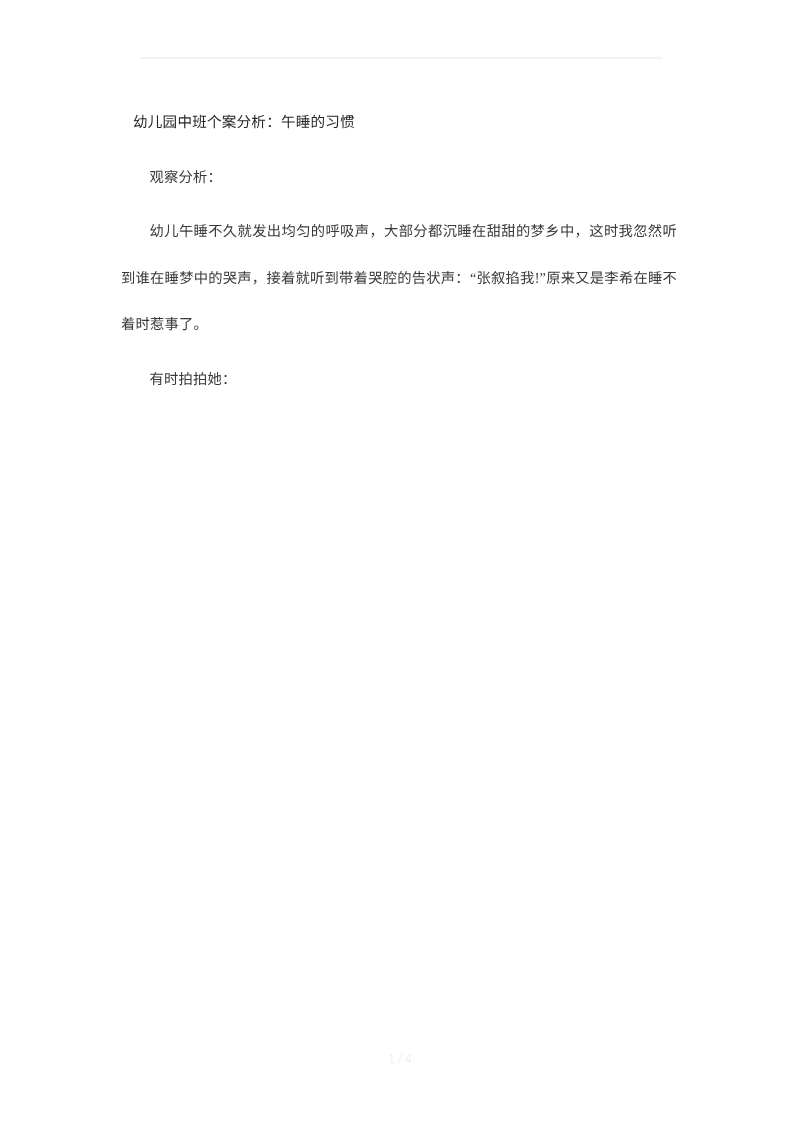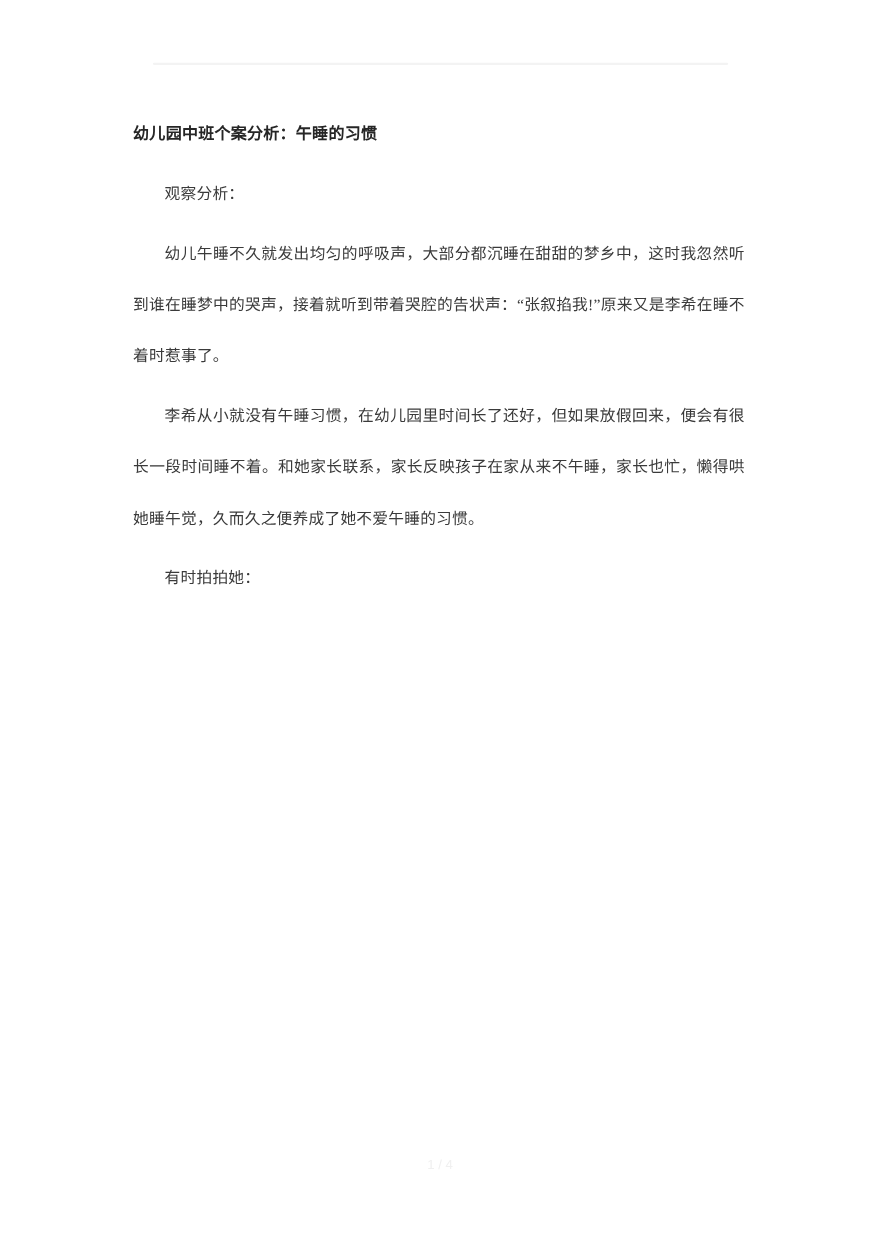--- a/index.html
+++ b/index.html
@@ -29,23 +29,23 @@
     left: 121px;
     top: 99px;
     width: 556px;
     font-size: 14.3px;
     line-height: 46.5px;
     color: #3a3a3a;
     text-align: justify;
     letter-spacing: 0.2px;
   }
   .doc-title {
-    margin: 0 0 8px 0;
+    margin: 0 0 8px 12px;
     font-size: 14.6px;
-    font-weight: bold;
+    font-weight: normal;
     color: #262626;
     line-height: 46.5px;
     text-align: left;
   }
   .para {
     margin: 0 0 8px 0;
     text-indent: 2em;
   }
   .page-footer {
     position: absolute;
@@ -63,20 +63,19 @@
 <body>
 
 <div class="page">
   <div class="top-rule"></div>
 
   <div class="doc">
     <h1 class="doc-title">幼儿园中班个案分析：午睡的习惯</h1>
 
       <p class="para">观察分析：</p>
       <p class="para">幼儿午睡不久就发出均匀的呼吸声，大部分都沉睡在甜甜的梦乡中，这时我忽然听到谁在睡梦中的哭声，接着就听到带着哭腔的告状声：“张叙掐我!”原来又是李希在睡不着时惹事了。</p>
-      <p class="para">李希从小就没有午睡习惯，在幼儿园里时间长了还好，但如果放假回来，便会有很长一段时间睡不着。和她家长联系，家长反映孩子在家从来不午睡，家长也忙，懒得哄她睡午觉，久而久之便养成了她不爱午睡的习惯。</p>
       <p class="para">有时拍拍她：</p>
     </div>
 
   <div class="page-footer">
     <span>1 / 4</span>
   </div>
 </div>
 
 </body></html>

